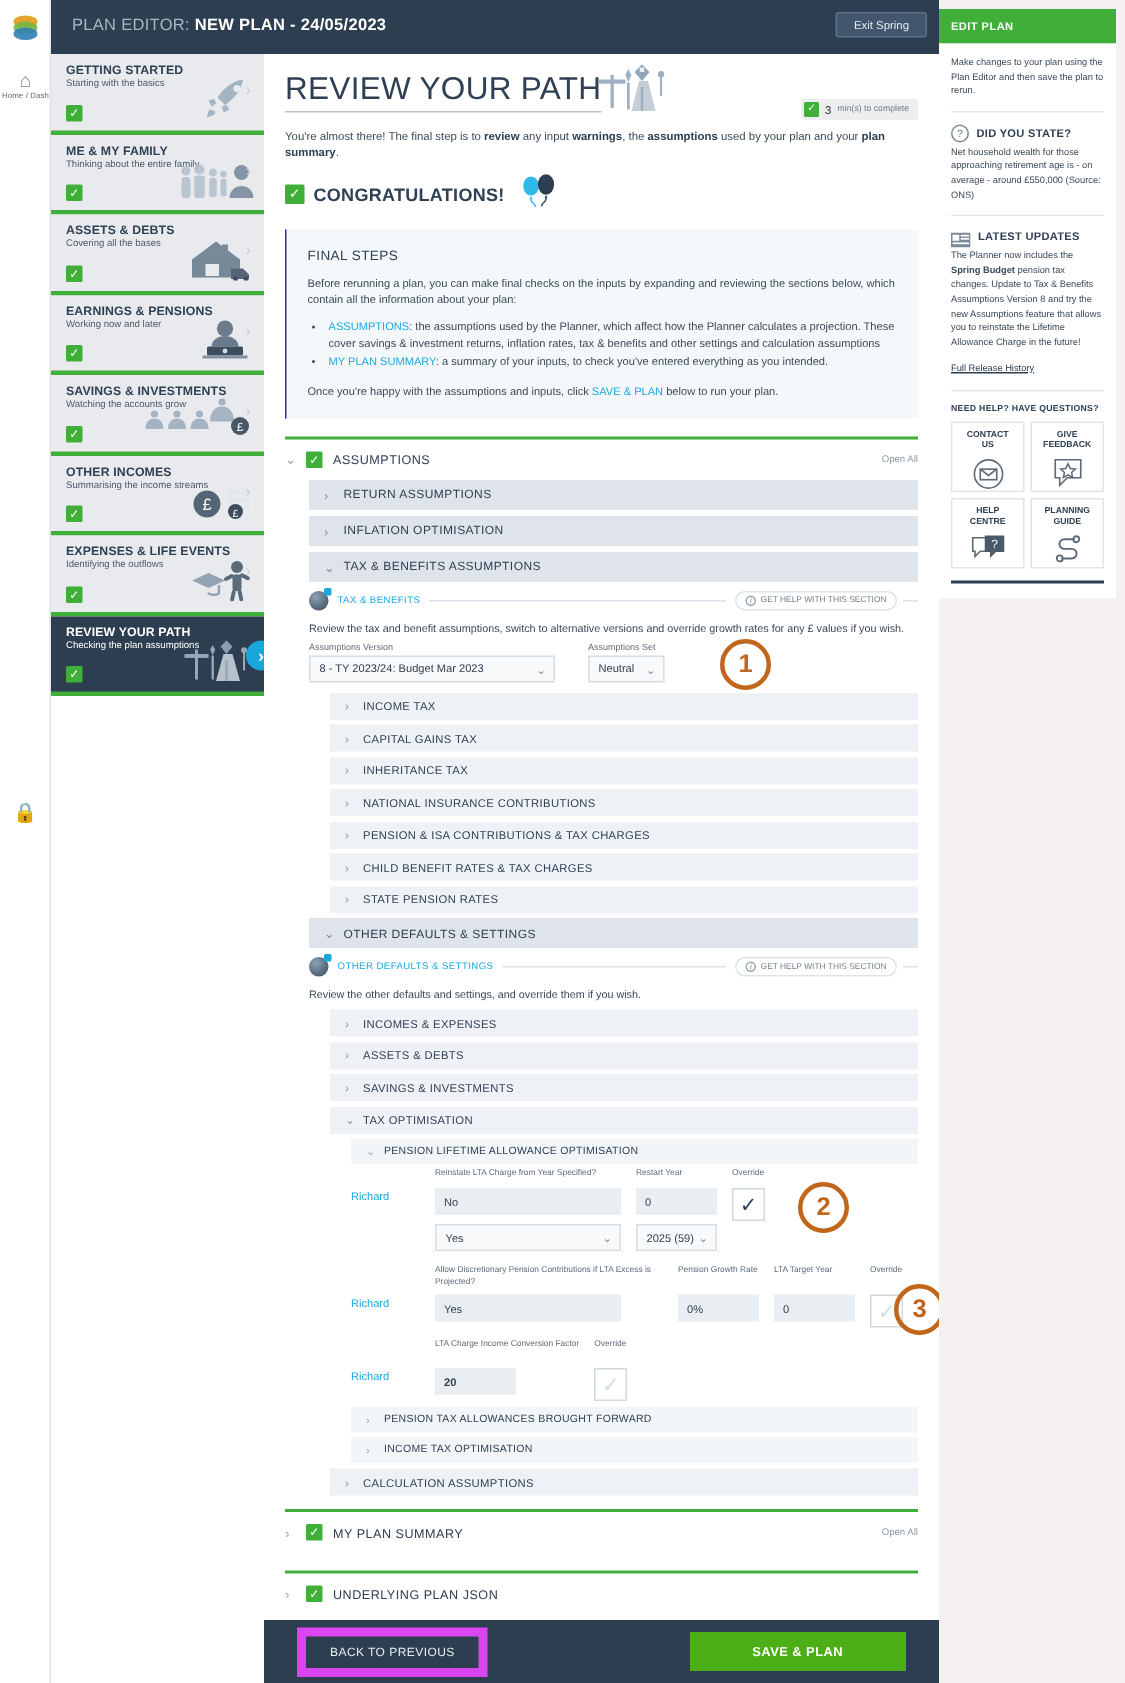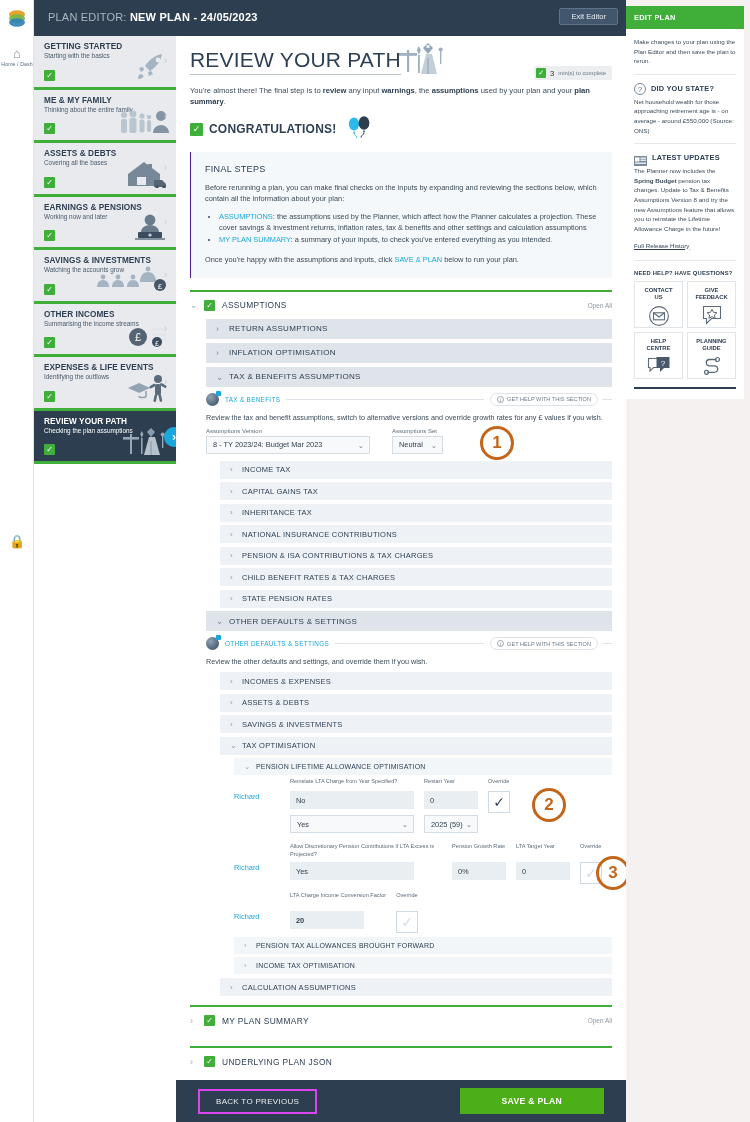--- a/index.html
+++ b/index.html
@@ -181,21 +181,21 @@
     position:absolute; border-radius:50%; border: 3px solid #c2661b; color:#c2661b;
     font-weight:bold; display:flex; align-items:center; justify-content:center;
     background: rgba(255,255,255,.0);
   }
 
   .bottombar {
     position:absolute; left: 176px; right: 124px; bottom: 0; height: 42px; background:#2c3e50;
     display:flex; align-items:center; padding: 0 22px; justify-content:space-between;
   }
   .btn-back {
-    border:2px solid #d946ef; color:#e8edf2; background:transparent; font-size: 8px;
+    border:6px solid #d946ef; color:#e8edf2; background:transparent; font-size: 8px;
     padding: 6px 16px; letter-spacing:.3px; font-family:"Liberation Sans",sans-serif; cursor:pointer;
   }
   .btn-save {
     border:none; background:#4caf17; color:#fff; font-size: 8.6px; font-weight:bold;
     padding: 8px 42px; letter-spacing:.3px; font-family:"Liberation Sans",sans-serif; cursor:pointer;
   }
 
   
   .right { position:absolute; right: 6px; top: 6px; width: 118px; bottom: 0; }
   .rp-head { background:#3faf39; color:#fff; font-size: 7.4px; font-weight:bold;
@@ -407,21 +407,21 @@
           </svg>
       </div>
       <div class="arrow">›</div>
     </div>
   </div>
 
   <div class="topbar">
     <div class="title">
       <span class="muted">PLAN EDITOR: </span><b>NEW PLAN - 24/05/2023</b>
     </div>
-    <button class="exit-btn">Exit Editor</button>
+    <button class="exit-btn">Exit Spring</button>
   </div>
 
   <div class="main">
     <div class="main-inner">
 
       <div class="title-row">
         <h1 class="page-title">REVIEW YOUR PATH</h1>
         <span class="path-art">
           <svg width="52" height="34" viewBox="0 0 52 34">
           <path d="M26 34l5-20h6l5 20z" fill="#c3ced8"></path>
@@ -639,21 +639,21 @@
           <div class="pcol">
             <div class="cap" style="min-height:19px;">Override</div>
             <div class="ovr-box off">✓</div>
           </div>
         </div>
 
         <div class="prow" style="margin-top:8px;">
           <div class="pname" style="padding-top:20px;">Richard</div>
           <div class="pcol">
             <div class="cap" style="min-height:19px;">LTA Charge Income Conversion Factor</div>
-            <div class="inp ro" style="width:74px;font-weight:bold;">20</div>
+            <div class="inp ro" style="width:54px;font-weight:bold;">20</div>
           </div>
           <div class="pcol">
             <div class="cap" style="min-height:19px;">Override</div>
             <div class="ovr-box off">✓</div>
           </div>
         </div>
       </div>
 
       <div class="row-l3" style="margin-top:4px;">
         <span class="caret">›</span>

